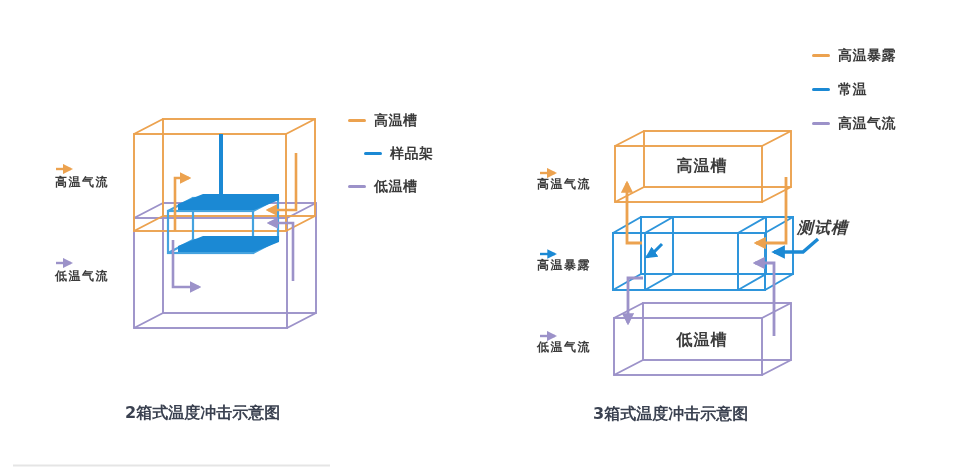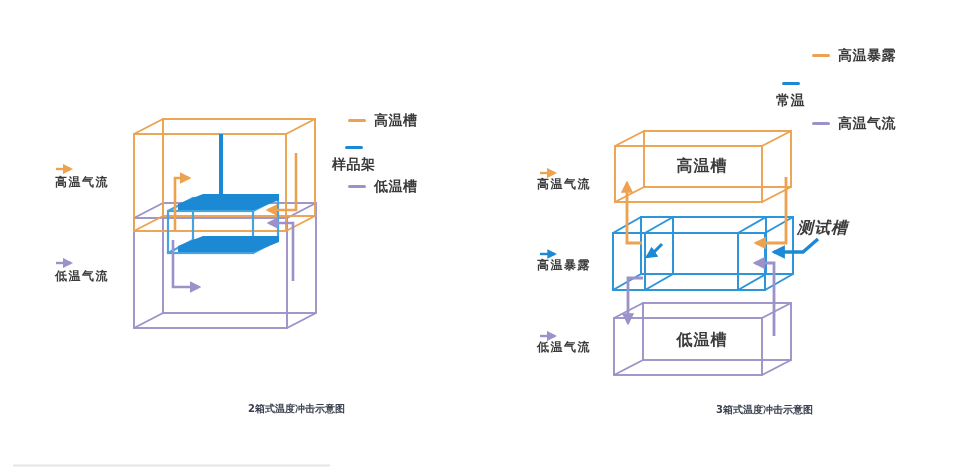--- a/index.html
+++ b/index.html
@@ -10,22 +10,22 @@
   .canvas svg{position:absolute;left:0;top:0;}
   .lbl{
     position:absolute;color:#3b3b3b;font-size:12px;line-height:1;
     letter-spacing:1.5px;white-space:nowrap;font-weight:600;
   }
   .box-lbl{
     position:absolute;color:#3b3b3b;font-size:16px;line-height:1;
     letter-spacing:1px;text-align:center;width:100px;font-weight:600;white-space:nowrap;
   }
   .caption{
-    position:absolute;color:#3a4150;font-size:10px;line-height:1.2;
-    text-align:right;width:220px;white-space:nowrap;font-weight:600;
+    position:absolute;color:#3a4150;font-size:16px;line-height:1.2;
+    text-align:left;width:220px;white-space:nowrap;font-weight:600;
   }
   .legend-row{position:absolute;display:flex;align-items:center;gap:8px;}
   .legend-row .dash{width:18px;height:3px;border-radius:2px;flex:0 0 auto;}
   .legend-row .txt{color:#3b3b3b;font-size:14px;line-height:1;letter-spacing:0.5px;white-space:nowrap;font-weight:600;}
   .dash-hot{background:#eca24f;}
   .dash-sample{background:#1b89d4;}
   .dash-cold{background:#9c92c9;}
 </style>
 </head>
 <body>
@@ -122,21 +122,21 @@
     <line x1="13" y1="465.5" x2="330" y2="465.5" stroke="#e5e5e5" stroke-width="2"></line>
   </svg>
 
   <div class="lbl" style="left:55px;top:176px;">高温气流</div>
   <div class="lbl" style="left:55px;top:270px;">低温气流</div>
 
   <div class="legend-row" style="left:348px;top:113px;">
     <span class="dash dash-hot"></span>
     <span class="txt">高温槽</span>
   </div>
-  <div class="legend-row" style="left:332px;top:146px;flex-direction:column;">
+  <div class="legend-row" style="left:364px;top:146px;">
     <span class="dash dash-sample"></span>
     <span class="txt">样品架</span>
   </div>
   <div class="legend-row" style="left:348px;top:179px;">
     <span class="dash dash-cold"></span>
     <span class="txt">低温槽</span>
   </div>
 
   <div class="caption" style="left:125px;top:403px;">2箱式温度冲击示意图</div>
 
@@ -145,21 +145,21 @@
   <div class="lbl" style="left:537px;top:341px;">低温气流</div>
 
   <div class="box-lbl" style="left:652px;top:158px;">高温槽</div>
   <div class="box-lbl" style="left:797px;top:220px;width:auto;font-style:italic;">测试槽</div>
   <div class="box-lbl" style="left:652px;top:332px;">低温槽</div>
 
   <div class="legend-row" style="left:812px;top:48px;">
     <span class="dash dash-hot"></span>
     <span class="txt">高温暴露</span>
   </div>
-  <div class="legend-row" style="left:776px;top:82px;flex-direction:column;">
+  <div class="legend-row" style="left:812px;top:82px;">
     <span class="dash dash-sample"></span>
     <span class="txt">常温</span>
   </div>
   <div class="legend-row" style="left:812px;top:116px;">
     <span class="dash dash-cold"></span>
     <span class="txt">高温气流</span>
   </div>
 
   <div class="caption" style="left:593px;top:404px;">3箱式温度冲击示意图</div>
 

